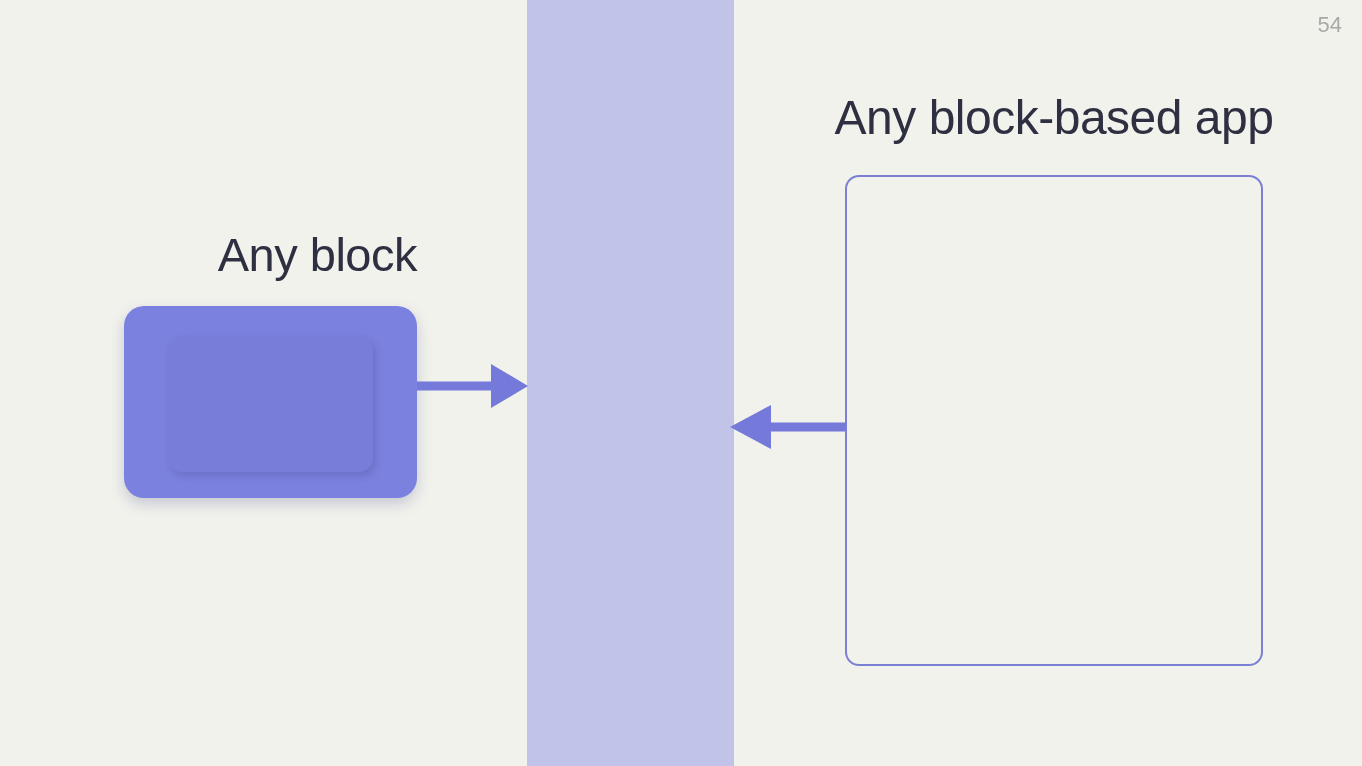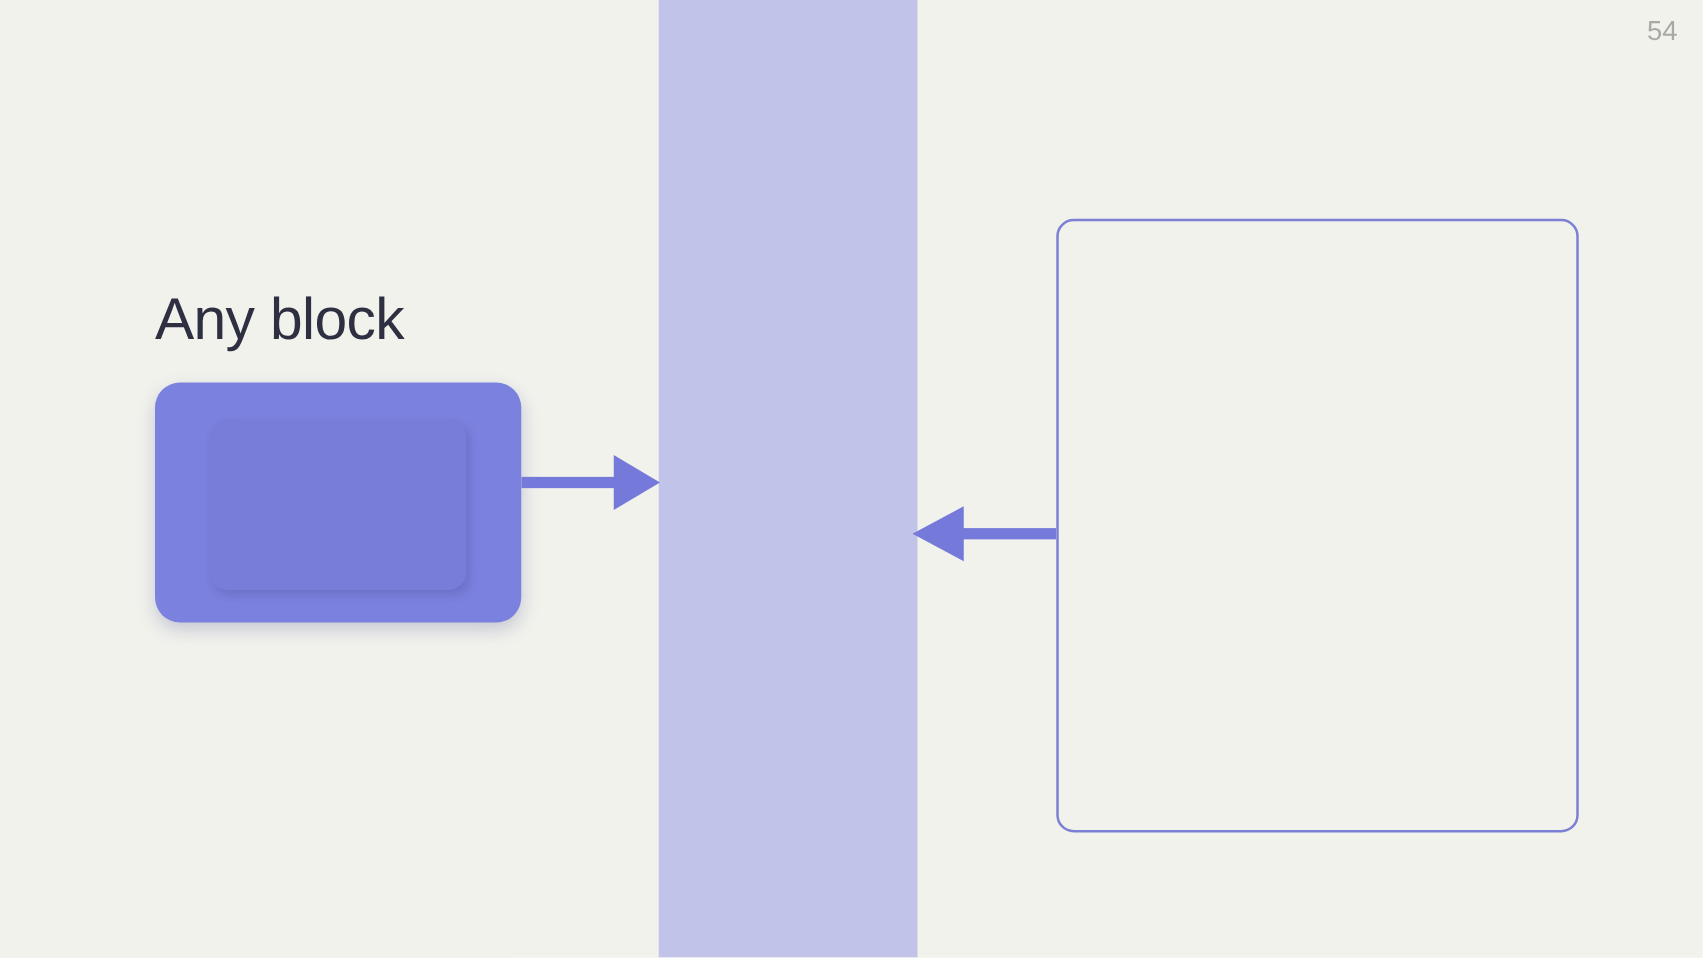--- a/index.html
+++ b/index.html
@@ -33,21 +33,21 @@
     right: 20px;
     font-size: 22px;
     line-height: 1.2;
     color: var(--page-number-text, #a9aaa6);
   }
   .left-label {
     position: absolute;
     left: 124px;
     top: 228px;
     width: 293px;
-    text-align: left;
+    text-align: right;
     font-size: 47px;
     font-weight: 500;
     letter-spacing: -0.5px;
     line-height: 54px;
     white-space: nowrap;
     color: var(--heading-text, #2e3042);
   }
   .left-block {
     position: absolute;
     left: 124px;
@@ -136,16 +136,17 @@
     </svg>
   </div>
 
   <div class="arrow arrow-left">
     <svg viewBox="0 0 115 46" xmlns="http://www.w3.org/2000/svg" aria-hidden="true">
       <polygon points="0,23 41,1 41,45"></polygon>
       <rect x="35" y="18.5" width="80" height="9"></rect>
     </svg>
   </div>
 
+  <div class="right-heading">Any block-based app</div>
 
   <div class="right-box"></div>
 
 </div>
 
 </body></html>

